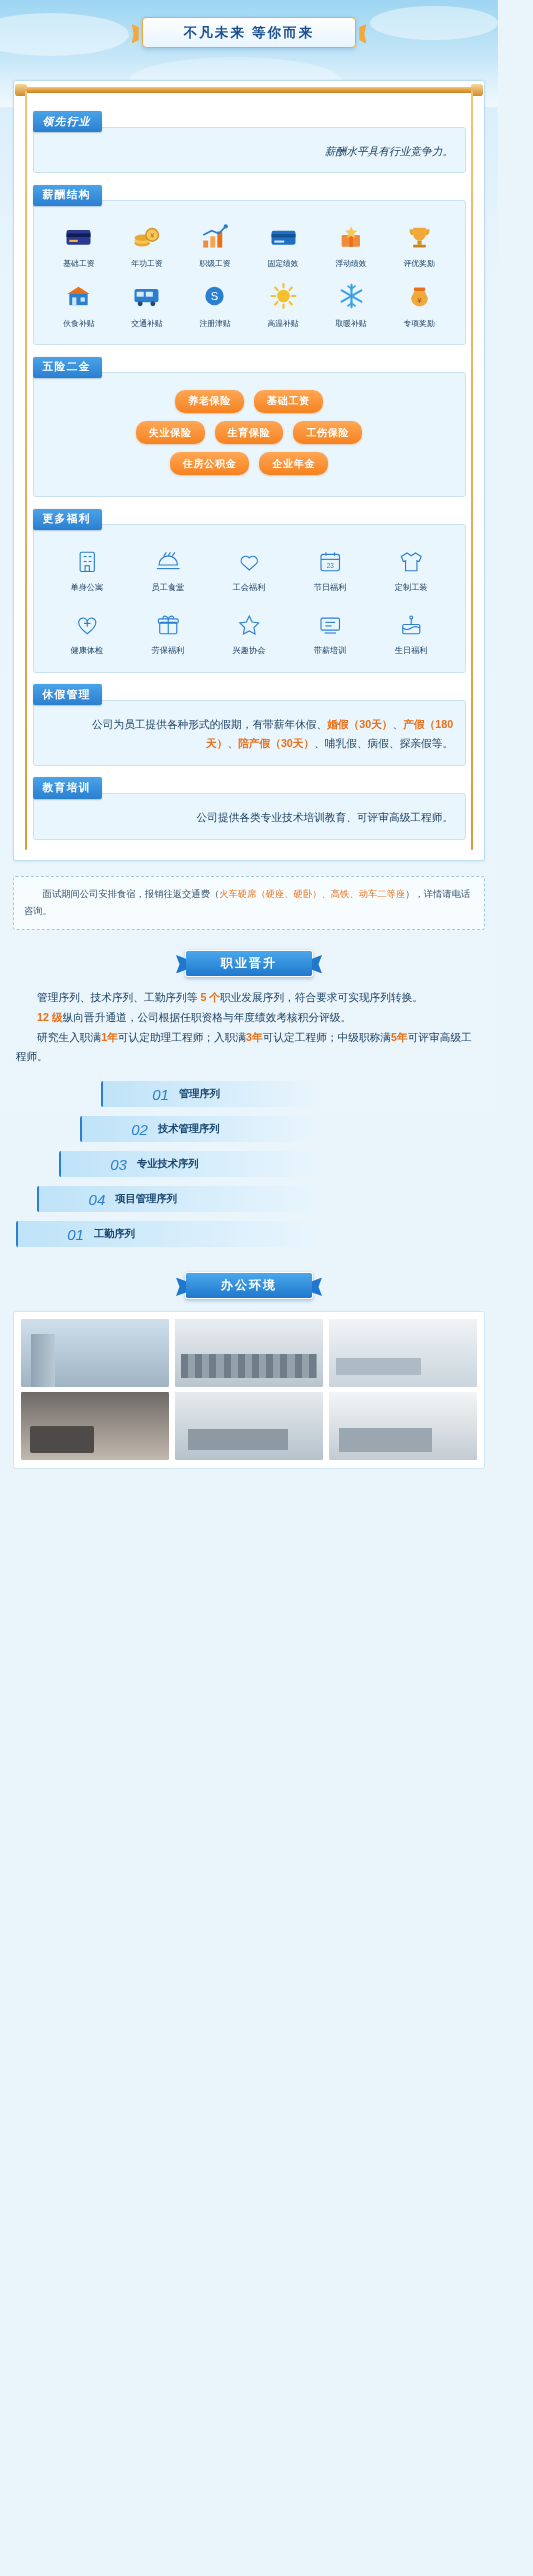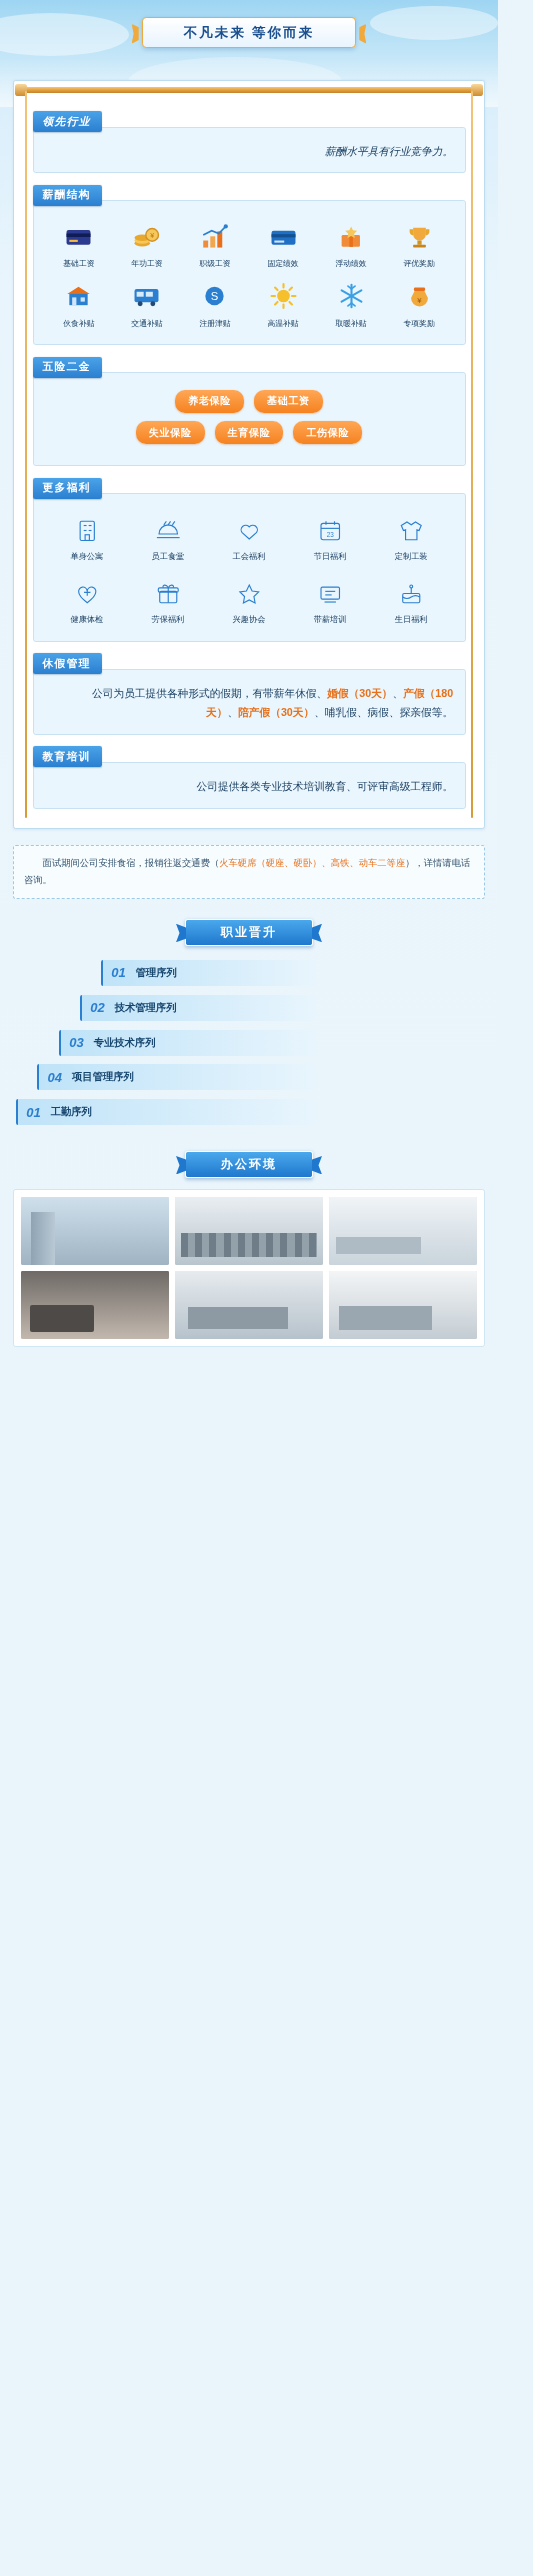--- a/index.html
+++ b/index.html
@@ -202,22 +202,22 @@
   .ladder-row{
     display:flex;align-items:center;height:28.5px;margin-bottom:6.4px;
   }
   .ladder-bar{
     height:26px;border-radius:2.1px;
     display:flex;align-items:center;
     background:linear-gradient(90deg,#bfe3f8 0%,#e8f5fd 100%);
     border-left:2.8px solid #2b7fd0;
   }
   .ladder-num{
-    font-size:13px;font-weight:bold;color:#2b7fd0;
-    padding:0 10px 0 8.5px;font-style:italic;
+    font-size:15px;font-weight:normal;color:#2b7fd0;
+    padding:0 10px 0 8.5px;font-style:italic;margin-left:41px;
   }
   .ladder-label{
     font-size:10.3px;color:#17466f;font-weight:bold;white-space:nowrap;
     padding-right:10px;
   }
 
   
   .photos{
     margin:11.4px 13px 0 13px;
     background:#ffffff;
@@ -433,20 +433,24 @@
         <div class="pill-rows" id="insurance-rows">
             <div class="pill-row">
               <div class="pill">养老保险</div>
               <div class="pill">基础工资</div>
             </div>
             <div class="pill-row">
               <div class="pill">失业保险</div>
               <div class="pill">生育保险</div>
               <div class="pill">工伤保险</div>
             </div>
+            <div class="pill-row">
+              <div class="pill">住房公积金</div>
+              <div class="pill">企业年金</div>
+            </div>
           </div>
       </div>
     </div>
 
     <div class="sec">
       <div class="sec-tag">更多福利</div>
       <div class="sec-body">
         <div class="welfare-grid" id="welfare-grid">
             <div class="welfare-cell">
               <div class="welfare-ico">
@@ -564,20 +568,25 @@
       <div class="sec-tag">教育培训</div>
       <div class="sec-body">
         <div class="para">公司提供各类专业技术培训教育、可评审高级工程师。</div>
       </div>
     </div>
   </div>
 
   <div class="notice" id="notice-box">面试期间公司安排食宿，报销往返交通费（<span class="hl">火车硬席（硬座、硬卧）、高铁、动车二等座</span>），详情请电话咨询。</div>
 
   <div class="ribbon-head">职业晋升</div>
+  <div class="promo-text" id="promo-text">
+      <p>管理序列、技术序列、工勤序列等 <span class="hl">5 个</span>职业发展序列，符合要求可实现序列转换。</p>
+      <p><span class="hl">12 级</span>纵向晋升通道，公司根据任职资格与年度绩效考核积分评级。</p>
+      <p>研究生入职满<span class="hl">1年</span>可认定助理工程师；入职满<span class="hl">3年</span>可认定工程师；中级职称满<span class="hl">5年</span>可评审高级工程师。</p>
+    </div>
   <div class="ladder" id="ladder">
       <div class="ladder-row">
         <div class="ladder-bar" style="margin-left:85px;width:214px;">
           <div class="ladder-num">01</div>
           <div class="ladder-label">管理序列</div>
         </div>
       </div>
       <div class="ladder-row">
         <div class="ladder-bar" style="margin-left:64px;width:235px;">
           <div class="ladder-num">02</div>

